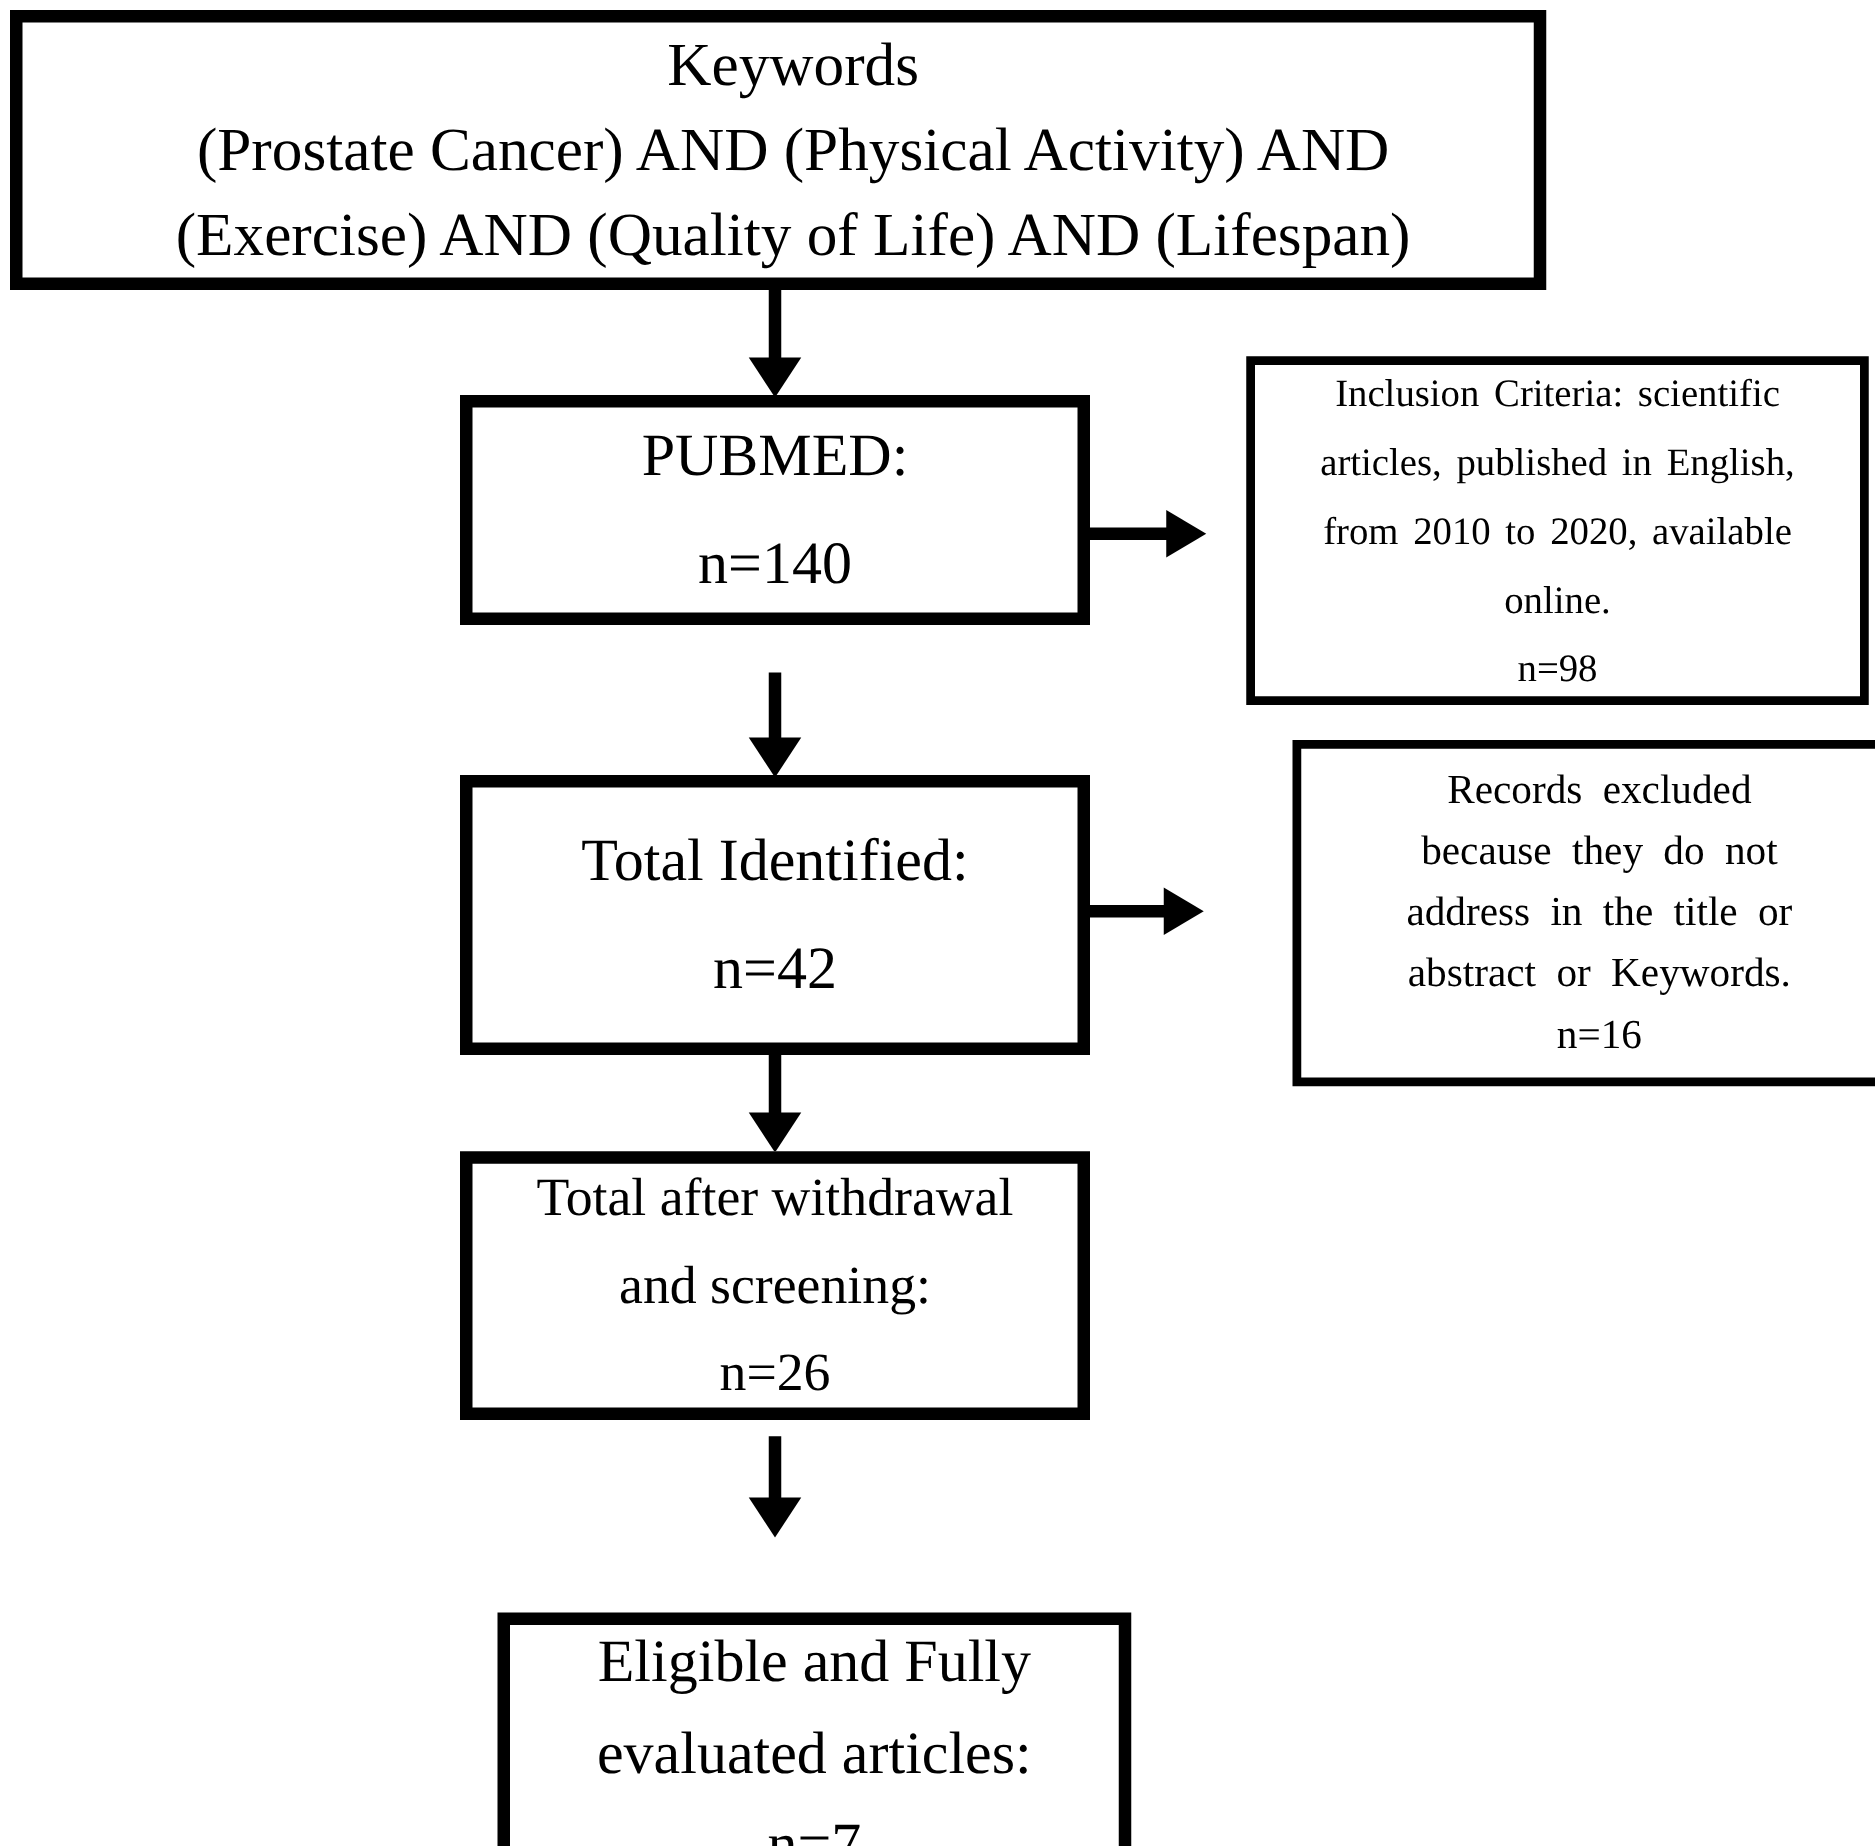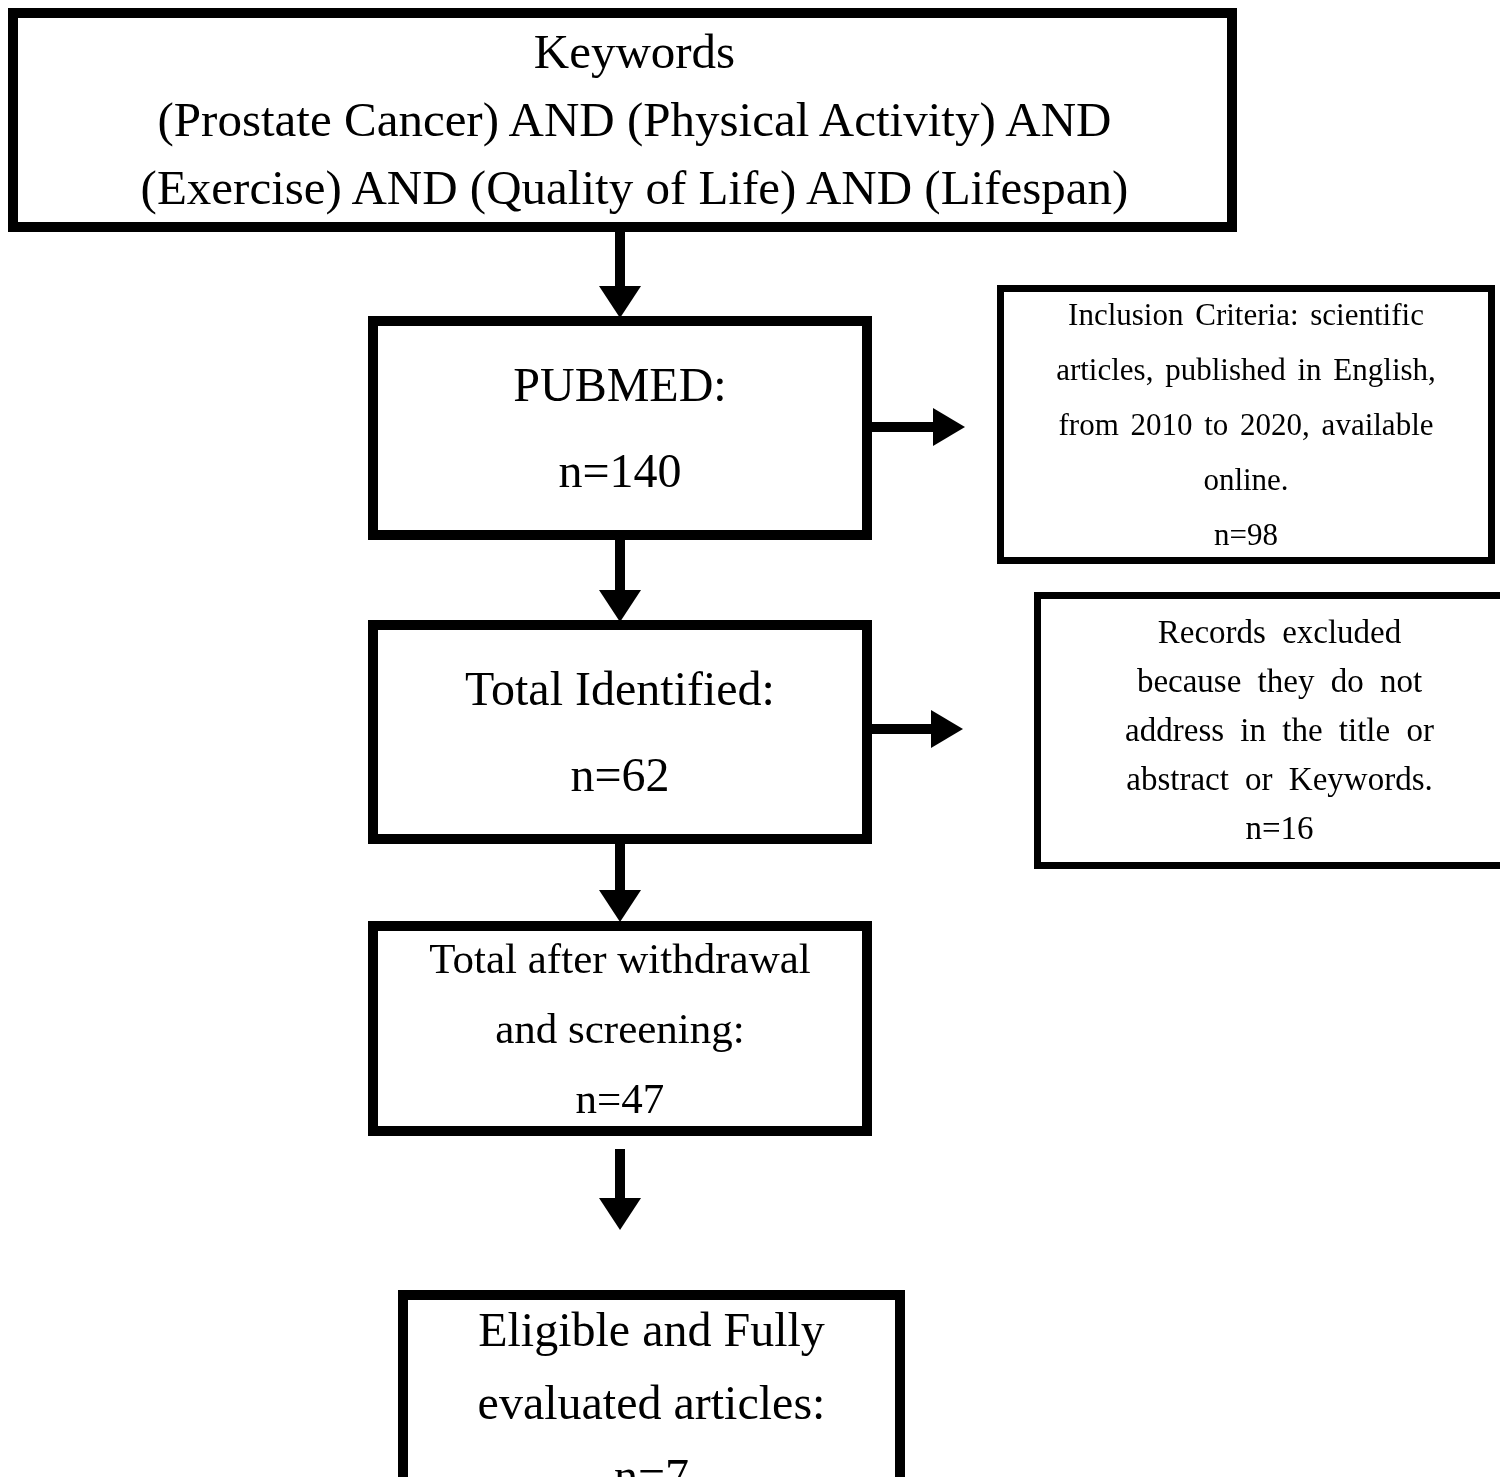--- a/index.html
+++ b/index.html
@@ -10,21 +10,21 @@
   }
   .box {
     position:absolute; box-sizing:border-box; background:#ffffff;
     border:10px solid #000;
     display:flex; flex-direction:column; justify-content:center; align-items:center;
     text-align:center;
   }
   .ln { white-space:pre-wrap; }
 
   #box-keywords  { left:8px;   top:8px;    width:1229px; height:224px; font-size:49px; line-height:68px;padding-left:24px; }
-  #box-pubmed    { left:368px; top:316px;  width:504px;  height:224px; font-size:48px; line-height:86px; }
+  #box-pubmed    { left:368px; top:316px;  width:504px;  height:184px; font-size:48px; line-height:86px; }
   #box-inclusion { left:997px; top:285px;  width:498px;  height:279px; font-size:31px; line-height:45px; border-width:7px; word-spacing:4px;justify-content:space-between; }
   #box-identified{ left:368px; top:620px;  width:504px;  height:224px; font-size:48px; line-height:86px; }
   #box-records   { left:998px; top:592px;  width:491px;  height:277px; font-size:33px; line-height:49px; border-width:7px; word-spacing:8px;margin-left:36px; }
   #box-after     { left:368px; top:921px;  width:504px;  height:215px; font-size:43px; line-height:70px; }
   #box-eligible  { left:370px; top:1290px; width:507px;  height:225px; font-size:48px; line-height:73px;margin-left:28px; }
 
   .arrow { position:absolute; }
   .shaft-v { position:absolute; width:10px; background:#000; }
   .shaft-h { position:absolute; height:10px; background:#000; }
   .head-down {
@@ -96,21 +96,21 @@
     <div class="ln">n=98</div>
   </section>
 
   <div class="arrow" id="arr-2">
     <div class="shaft-v"></div>
     <div class="head-down"></div>
   </div>
 
   <section class="box" id="box-identified">
     <div class="ln">Total Identified:</div>
-    <div class="ln">n=62</div>
+    <div class="ln">n=42</div>
   </section>
 
   <div class="arrow" id="arr-h2">
     <div class="shaft-h"></div>
     <div class="head-right"></div>
   </div>
 
   <section class="box" id="box-records">
     <div class="ln">Records excluded</div>
     <div class="ln">because they do not</div>
@@ -120,21 +120,21 @@
   </section>
 
   <div class="arrow" id="arr-3">
     <div class="shaft-v"></div>
     <div class="head-down"></div>
   </div>
 
   <section class="box" id="box-after">
     <div class="ln">Total after withdrawal</div>
     <div class="ln">and screening:</div>
-    <div class="ln">n=47</div>
+    <div class="ln">n=26</div>
   </section>
 
   <div class="arrow" id="arr-4">
     <div class="shaft-v"></div>
     <div class="head-down"></div>
   </div>
 
   <section class="box" id="box-eligible">
     <div class="ln">Eligible and Fully</div>
     <div class="ln">evaluated articles:</div>

